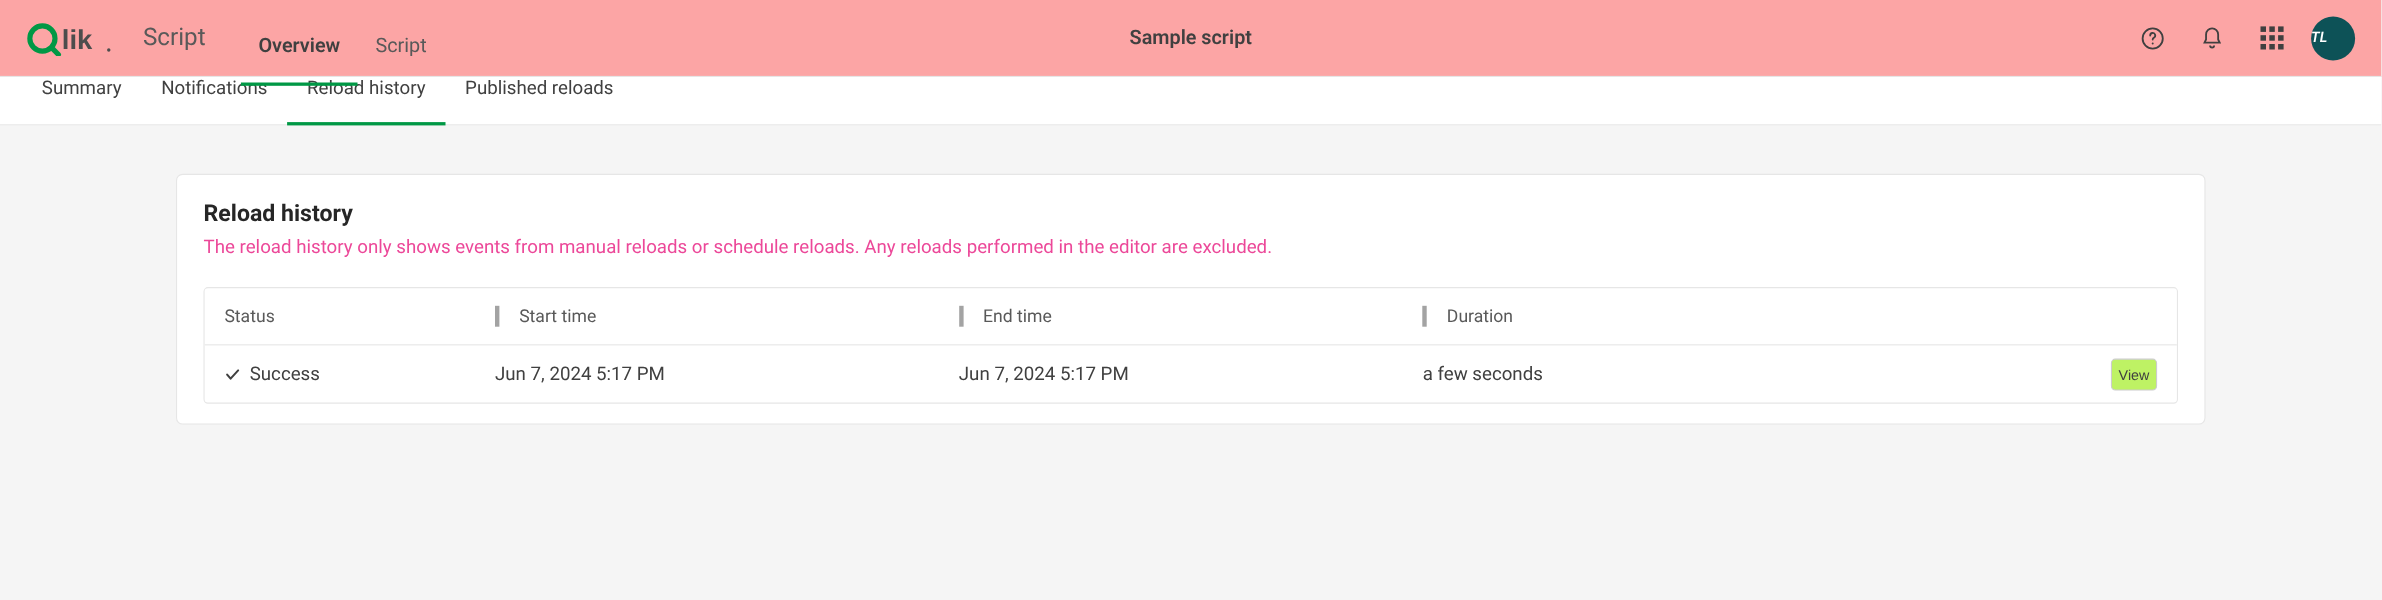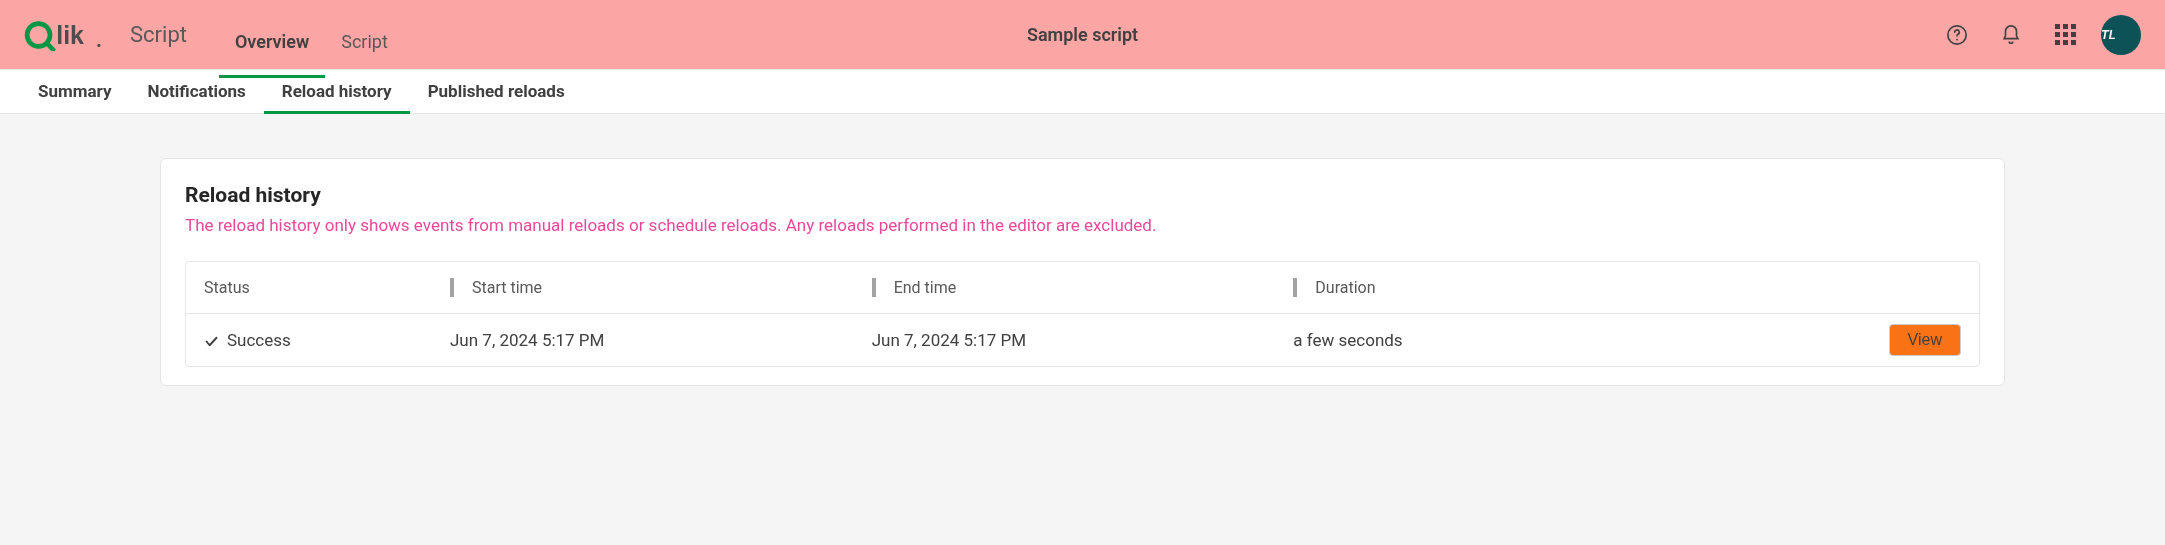--- a/index.html
+++ b/index.html
@@ -94,23 +94,22 @@
     display: flex;
     background: #fff;
     height: 44px;
     border-bottom: 1px solid #e6e6e6;
     padding: 0 20px;
   }
   .subnav-tab {
     padding: 0 18px;
     height: 44px;
     display: flex;
-    align-items: center;
     font-size: 17px;
-    font-weight: 700;
+    font-weight: 400;
     color: #404040;
     cursor: pointer;
     border-bottom: 3px solid transparent;
   }
   .subnav-tab.active { border-bottom-color: #009845; }
   .content {
     padding: 44px 160px 0;
   }
   .card {
     background: #fff;
@@ -148,23 +147,23 @@
   .table-body-row { font-size: 17px; color: #404040; }
   .col-status   { width: 14%; display: flex; align-items: center; gap: 8px; }
   .col-start    { width: 24%; }
   .col-end      { width: 24%; }
   .col-duration { width: 18%; }
   .col-actions  { width: 20%; display: flex; justify-content: flex-end; }
   .col-divider  { border-left: 4px solid #a3a3a3; padding-left: 18px; }
   .check-icon { width: 15px; height: 15px; display: inline-block; }
   .view-btn {
     border: 1px solid #ccc;
-    background: #f97316;
-    padding: 6px 18px;
-    font-size: 16px;
+    background: #bef264;
+    padding: 6px 6px;
+    font-size: 13px;
     border-radius: 4px;
     cursor: pointer;
     color: #404040;
   }
 </style>
 </head>
 <body>
 
 <div class="topbar">
   <div class="logo">

